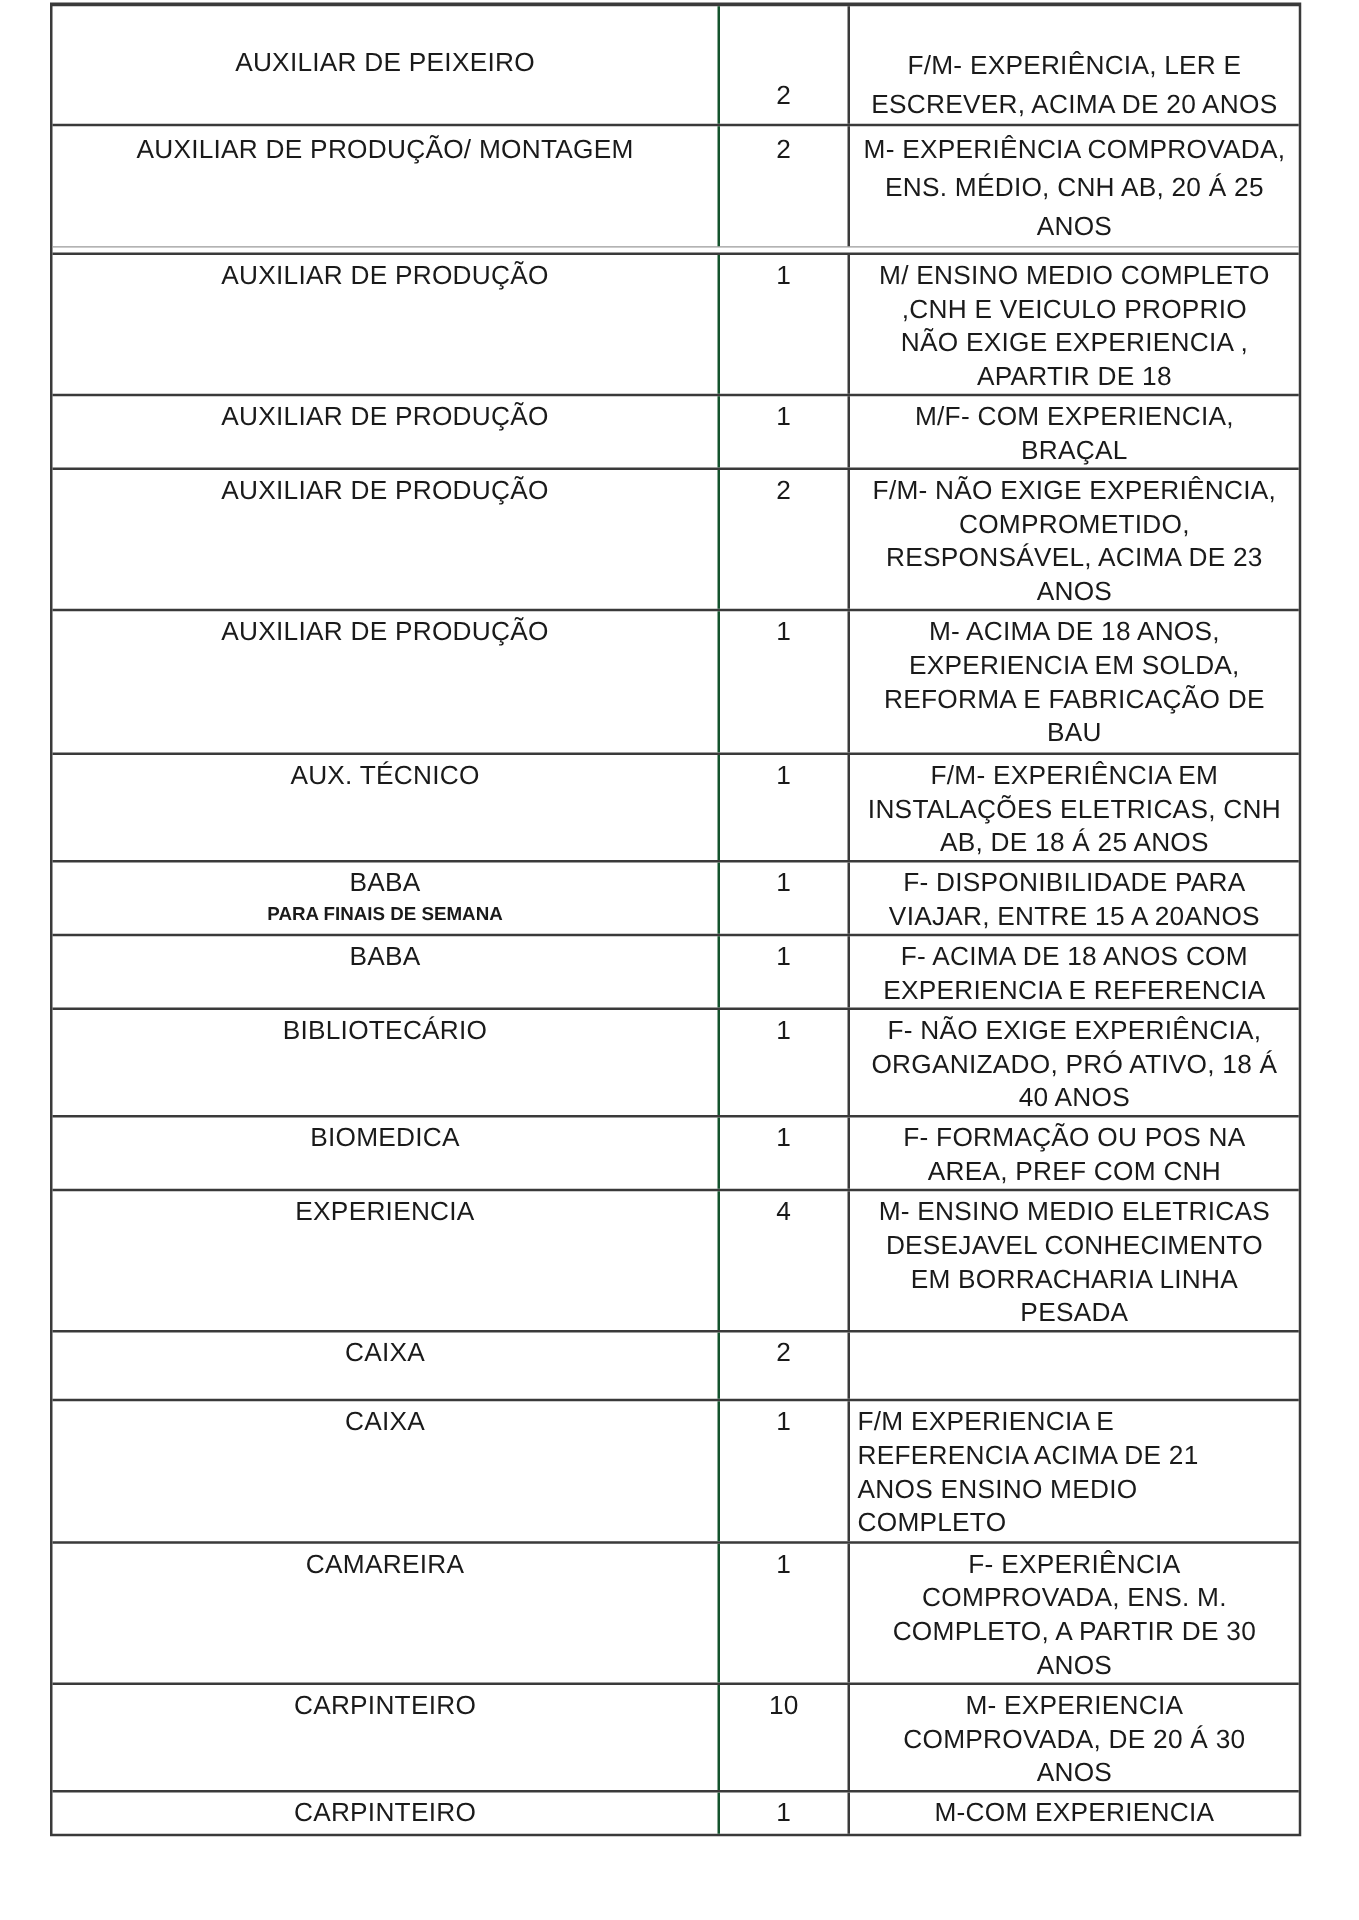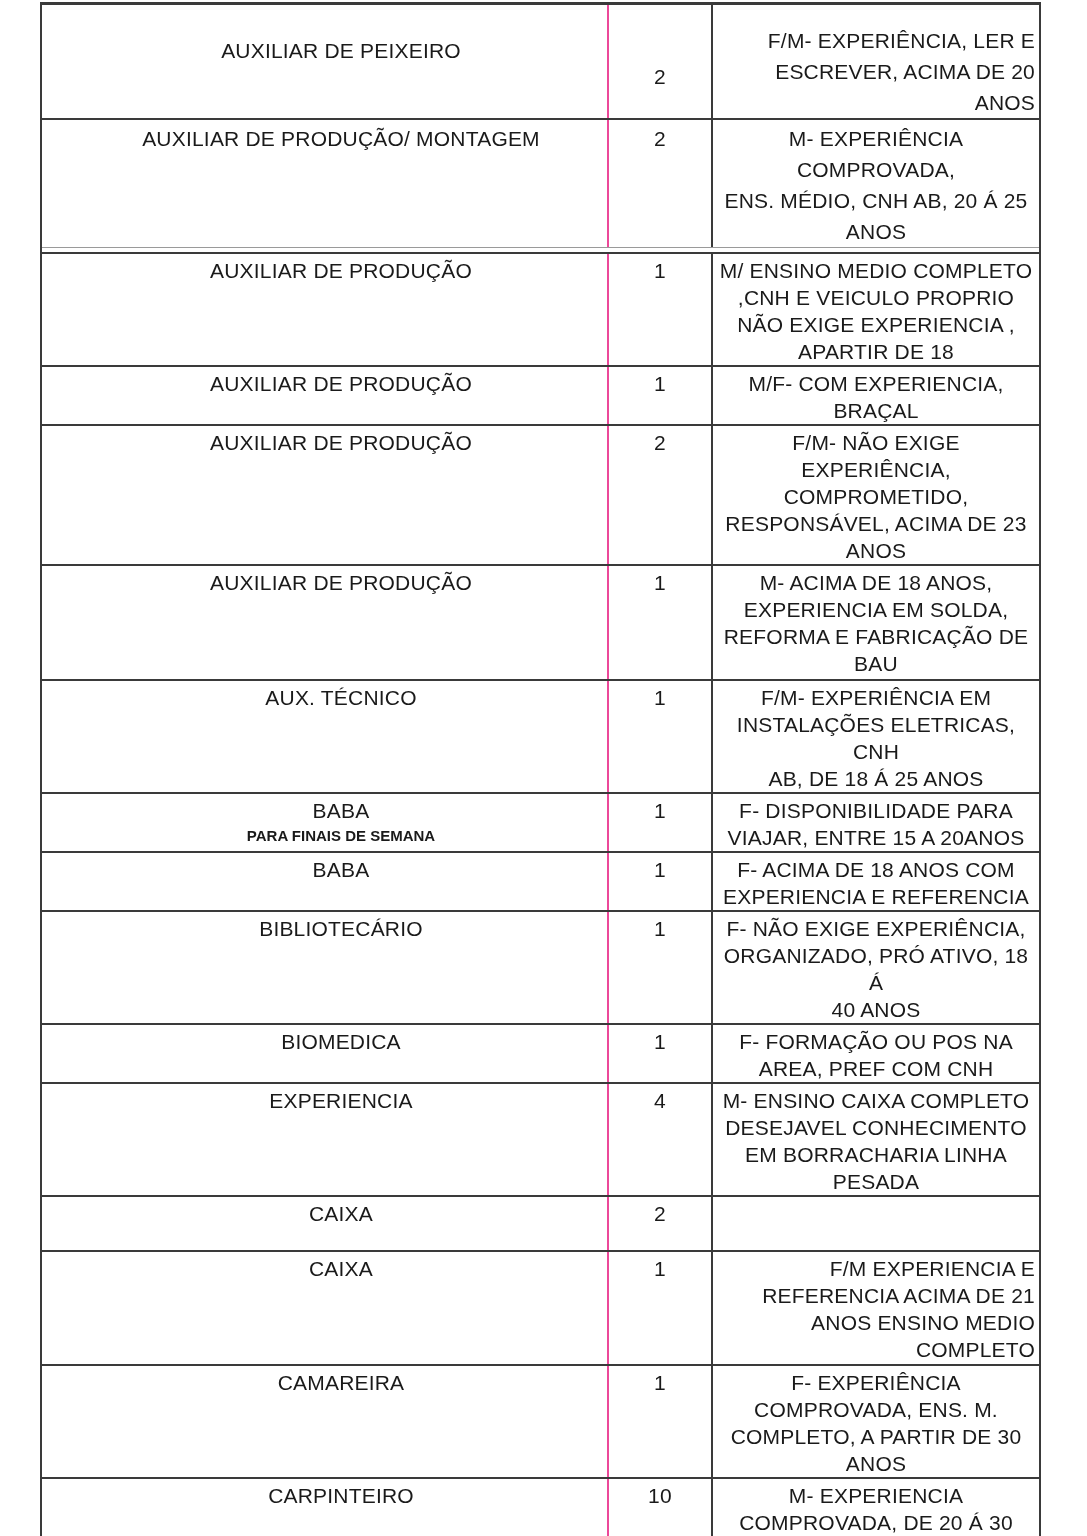--- a/index.html
+++ b/index.html
@@ -37,38 +37,38 @@
 
   .cell {
     box-sizing: border-box;
     padding: 3px 4px 0 4px;
     font-size: 21px;
     line-height: 27px;
     text-align: center;
     letter-spacing: 0.2px;
   }
   .lh31 .cell { line-height: 31px; }
-  .c1 { width: 534px; border-right: 2px solid #ec4899; margin-left: 33px; }
+  .c1 { width: 534px; border-right: 2px solid #14532d; }
   .c2 { width: 104px; border-right: 2px solid #3a3a3a; }
   .c3 { flex: 1; white-space: pre-line; }
 
   
   .r-cont .c1 { padding-top: 30px; }
   .r-cont .c2 { padding-top: 56px; }
-  .r-cont .c3 { padding-top: 20px; text-align: right; }
+  .r-cont .c3 { padding-top: 32px; }
 
   .subtitle {
     font-weight: bold;
     font-size: 15px;
     line-height: 24px;
     letter-spacing: 0;
   }
   .subtitle:empty { display: none; }
 
-  .c3.align-left { text-align: right; padding-left: 6px; }
+  .c3.align-left { text-align: left; padding-left: 6px; }
 </style>
 </head>
 <body>
 
 <div class="jobs-table">
 
   <div class="row r-cont lh31" style="min-height:96px">
     <div class="cell c1">
       <div>AUXILIAR DE PEIXEIRO</div>
 
@@ -186,21 +186,21 @@
     <div class="cell c3">F- FORMAÇÃO OU POS NA
 AREA, PREF COM CNH</div>
   </div>
 
   <div class="row" style="min-height:108px">
     <div class="cell c1">
       <div>EXPERIENCIA</div>
 
     </div>
     <div class="cell c2">4</div>
-    <div class="cell c3">M- ENSINO CAIXA COMPLETO
+    <div class="cell c3">M- ENSINO MEDIO ELETRICAS
 DESEJAVEL CONHECIMENTO
 EM BORRACHARIA LINHA
 PESADA</div>
   </div>
 
   <div class="row" style="min-height:55px">
     <div class="cell c1">
       <div>CAIXA</div>
 
     </div>

